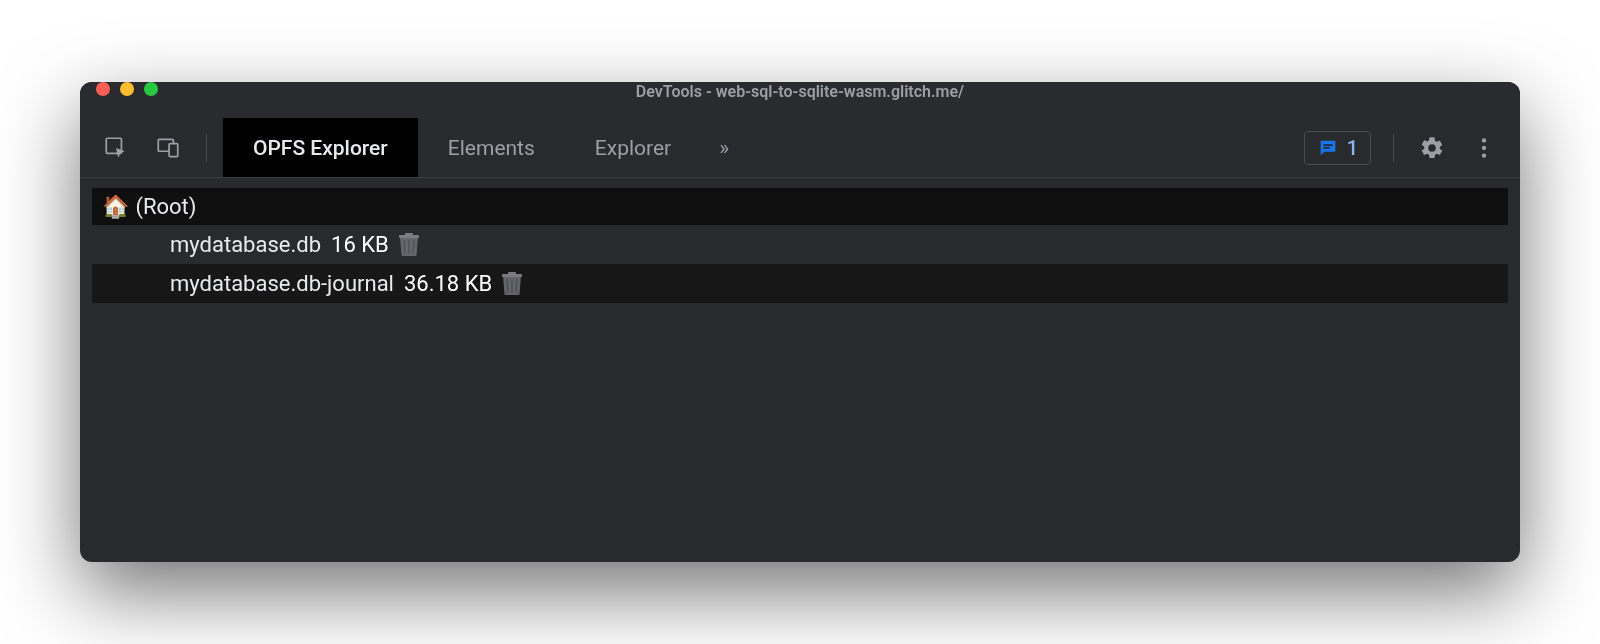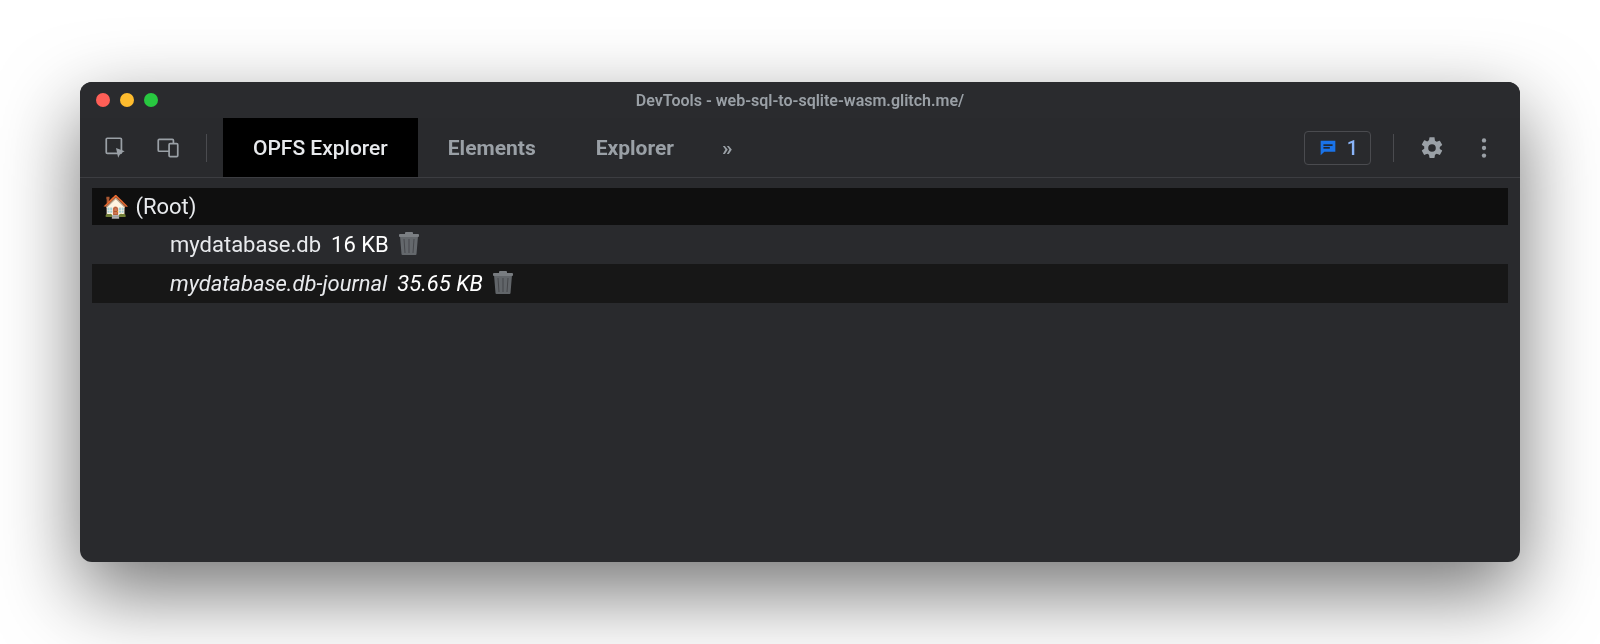--- a/index.html
+++ b/index.html
@@ -18,21 +18,21 @@
       background: #292a2d;
       border-radius: 12px;
       box-shadow: 0 30px 80px rgba(0,0,0,0.55);
       overflow: hidden;
       display: flex;
       flex-direction: column;
     }
     .titlebar {
       height: 36px;
       display: flex;
-      align-items: center;
+      align-items: flex-start;
       padding: 0 16px;
       position: relative;
       background: #2a2b2e;
     }
     .traffic-lights { display: flex; gap: 10px; }
     .dot { width: 14px; height: 14px; border-radius: 50%; }
     .red { background: #ff5f57; }
     .yellow { background: #febc2e; }
     .green { background: #28c840; }
     .title {
@@ -68,21 +68,21 @@
       margin: 0 8px;
     }
     .tabs { display: flex; align-items: center; height: 100%; }
     .tab {
       padding: 0 30px;
       height: 100%;
       display: flex;
       align-items: center;
       color: #9aa0a6;
       font-size: 21px;
-      font-weight: 700;
+      font-weight: 400;
       cursor: pointer;
     }
     .tab.active {
       background: #000000;
       color: #e8eaed;
       font-weight: 500;
     }
     .spacer { flex: 1; }
     .badge {
       display: flex;
@@ -110,26 +110,26 @@
       font-size: 22px;
       display: flex;
       align-items: center;
       gap: 6px;
     }
     .tree-row {
       padding: 7px 10px 7px 78px;
       color: #e8eaed;
       font-size: 22px;
       display: flex;
-      align-items: flex-start;
+      align-items: center;
       gap: 10px;
     }
     .tree-row .fname { color: #e8eaed; }
     .tree-row .fsize { color: #ffffff; }
-    .tree-row.alt { background: #171717; font-style: italic; }
+    .tree-row.alt { background: #171717; }
     .trash { cursor: pointer; opacity: 0.85; display: inline-flex; }
     svg { display: block; }
   </style>
 </head>
 <body>
 
 <div class="window">
   <div class="titlebar">
     <div class="traffic-lights">
       <div class="dot red"></div>
@@ -205,21 +205,21 @@
           <rect x="0" y="2" width="20" height="3" rx="1" fill="#8a8e93"></rect>
           <rect x="6" y="0" width="8" height="3" rx="1" fill="#8a8e93"></rect>
           <line x1="5" y1="7" x2="6" y2="21" stroke="#4d4f53" stroke-width="1"></line>
           <line x1="10" y1="7" x2="10" y2="21" stroke="#4d4f53" stroke-width="1"></line>
           <line x1="15" y1="7" x2="14" y2="21" stroke="#4d4f53" stroke-width="1"></line>
         </svg>
       </span>
     </div>
     <div class="tree-row alt">
       <span class="fname">mydatabase.db-journal</span>
-      <span class="fsize">35.65 KB</span>
+      <span class="fsize">36.18 KB</span>
       <span class="trash">
         <svg width="20" height="24" viewBox="0 0 20 24">
           <path d="M1 4h18l-1.5 18a1 1 0 0 1-1 1H3.5a1 1 0 0 1-1-1Z" fill="#6f7378"></path>
           <rect x="0" y="2" width="20" height="3" rx="1" fill="#8a8e93"></rect>
           <rect x="6" y="0" width="8" height="3" rx="1" fill="#8a8e93"></rect>
           <line x1="5" y1="7" x2="6" y2="21" stroke="#4d4f53" stroke-width="1"></line>
           <line x1="10" y1="7" x2="10" y2="21" stroke="#4d4f53" stroke-width="1"></line>
           <line x1="15" y1="7" x2="14" y2="21" stroke="#4d4f53" stroke-width="1"></line>
         </svg>
       </span>

